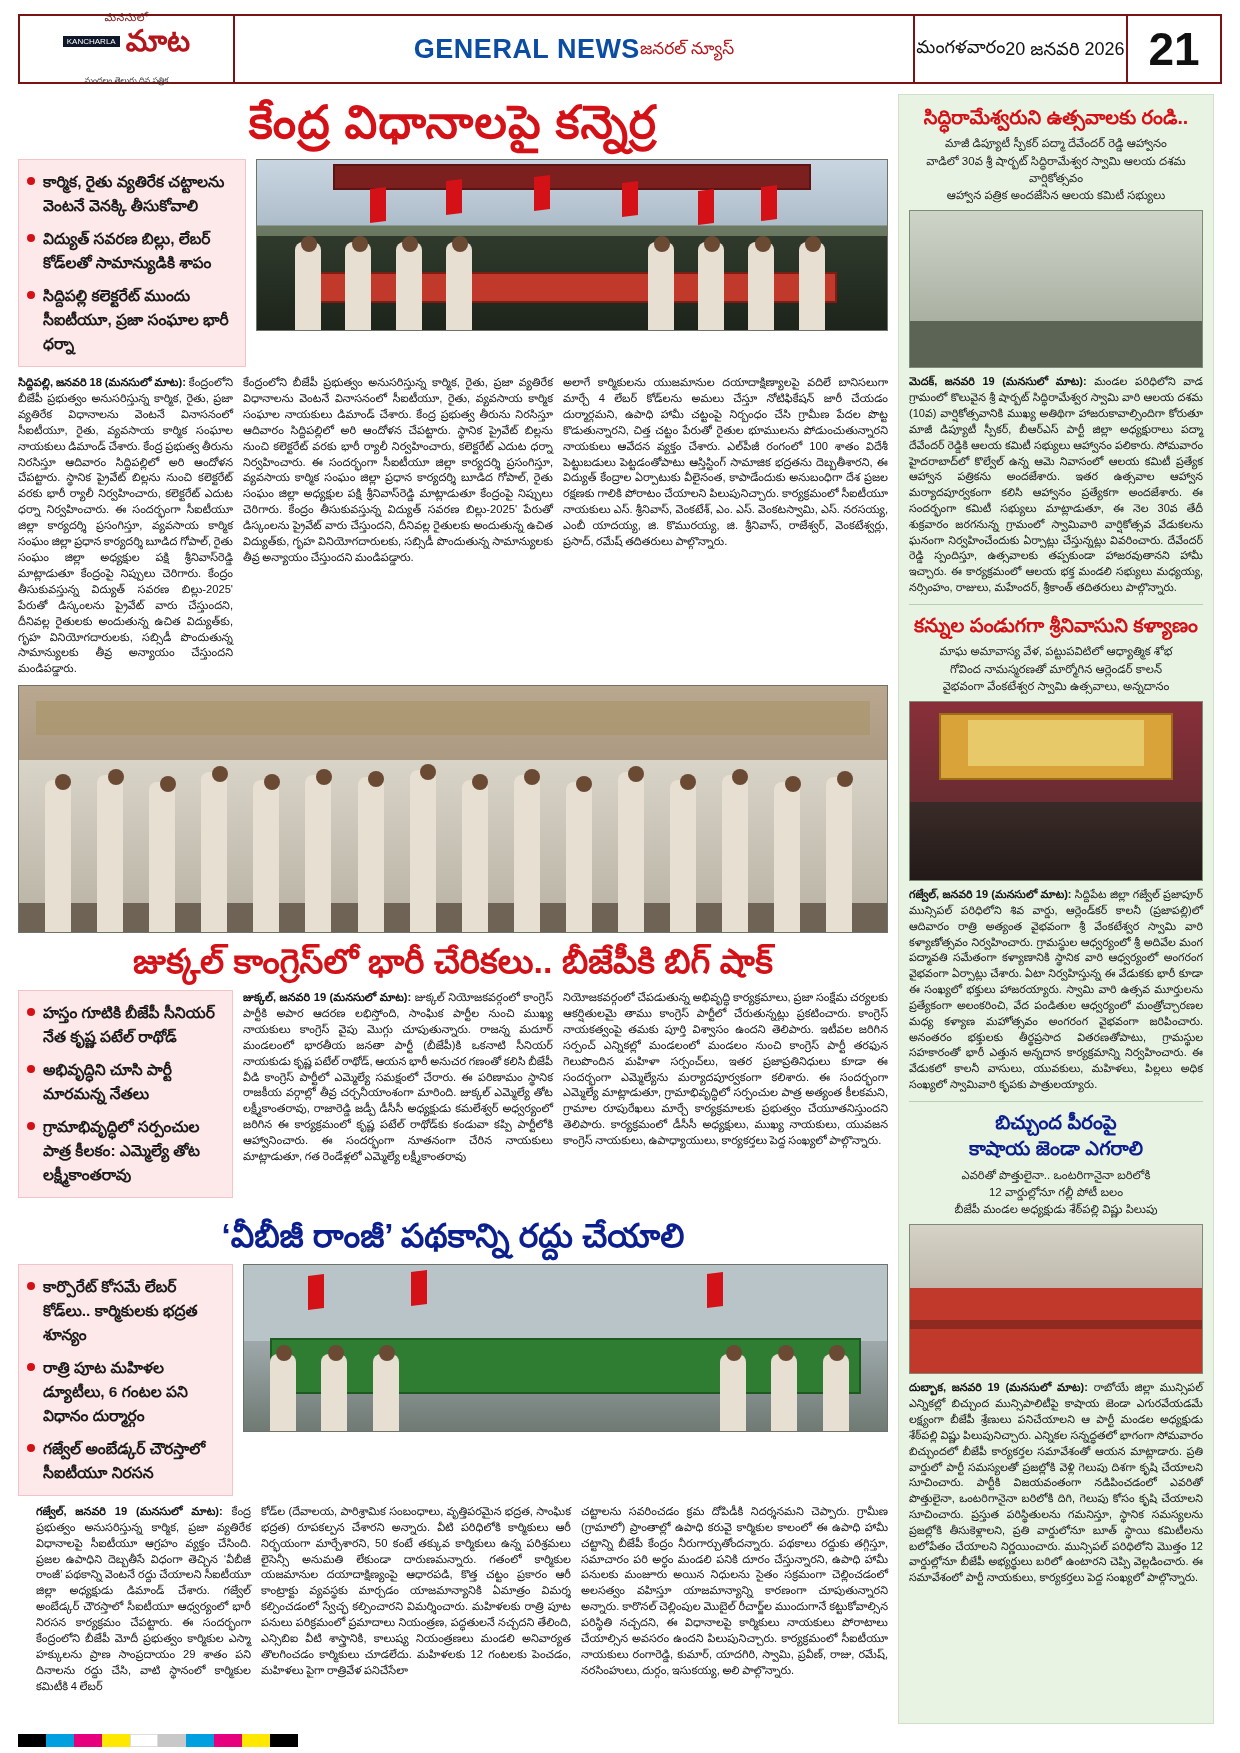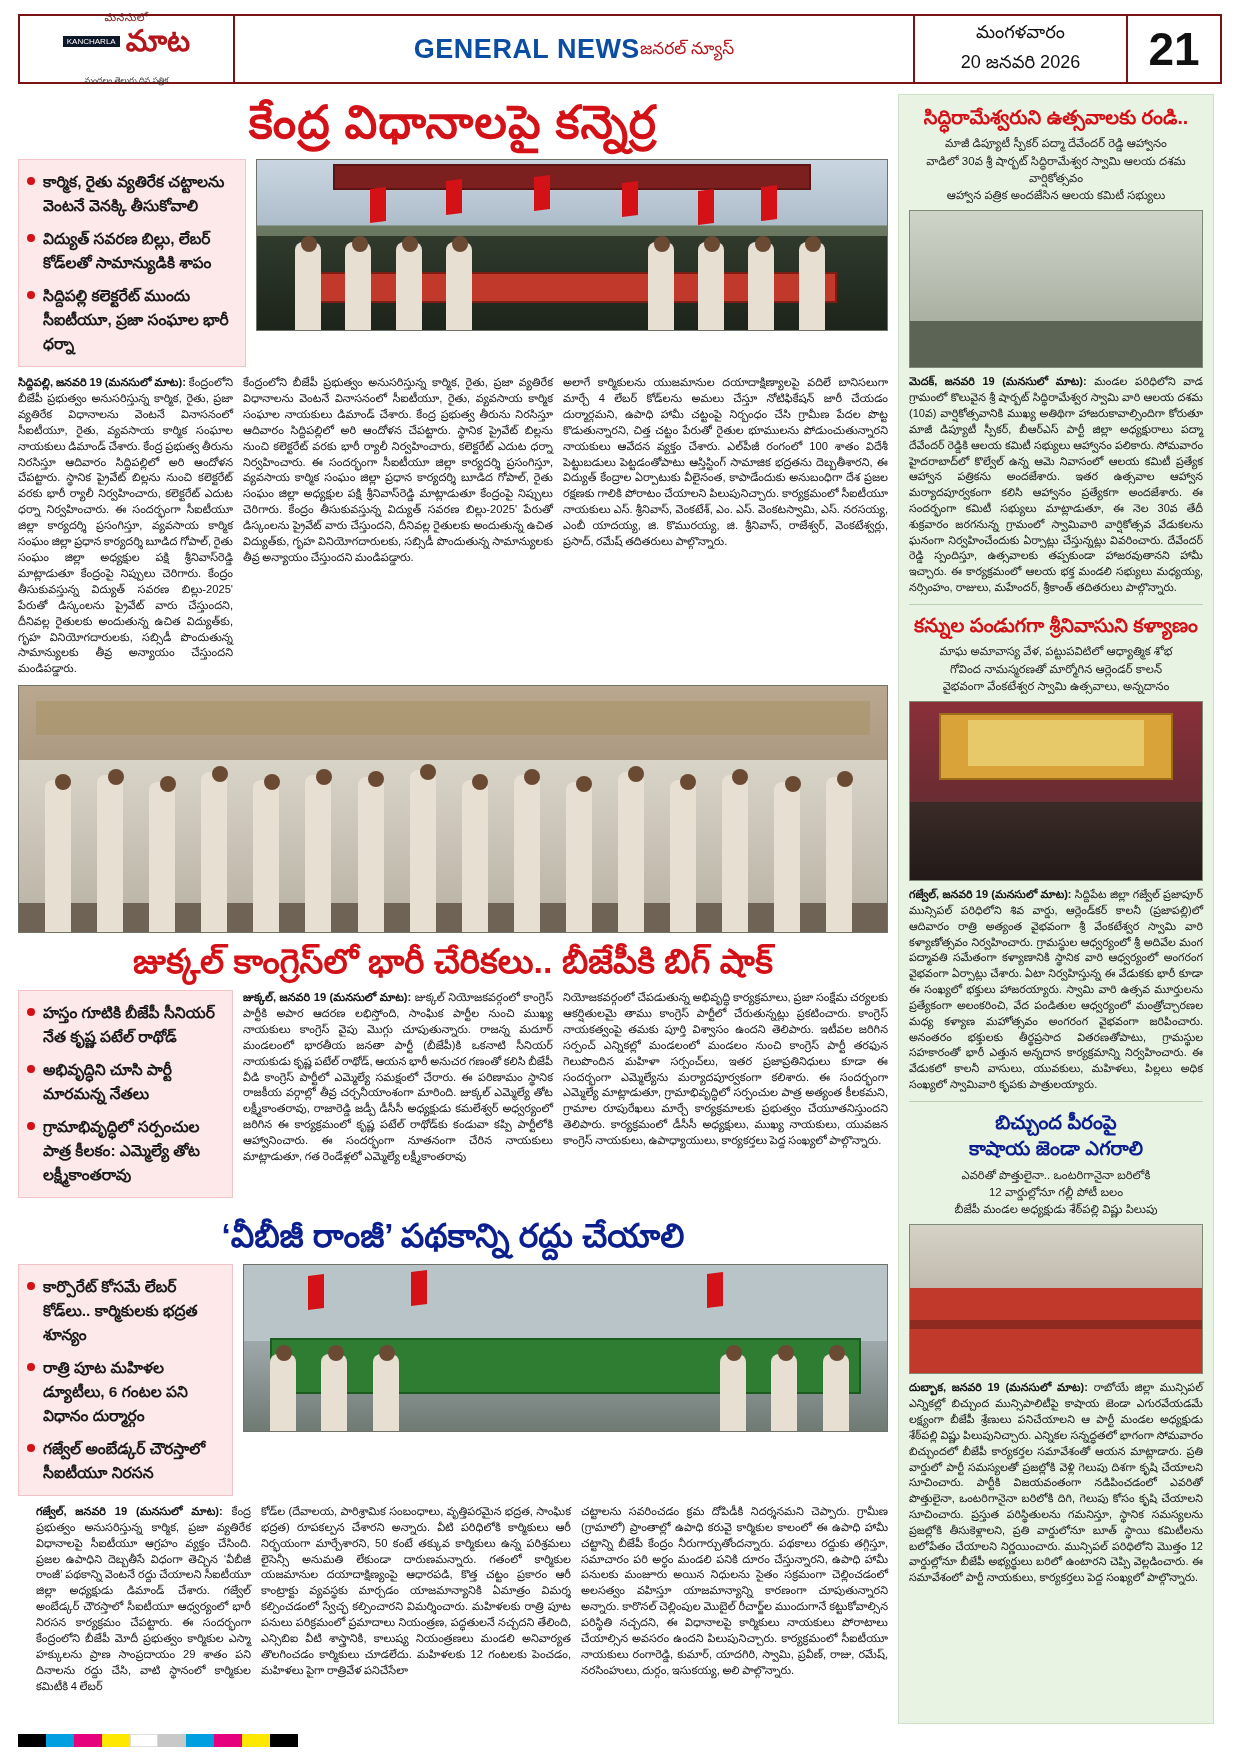--- a/index.html
+++ b/index.html
@@ -24,21 +24,21 @@
   .mast-logo .l2 { font-size:30px; font-weight:bold; color:#b4161b; line-height:1; }
   .mast-logo .l3 { font-size:8px; color:#333; margin-top:20px;text-align:center; }
   .mast-logo-row { display:flex; align-items:center; gap:6px; }
   .mast-badge { background:#0f172a; color:#fff; font-size:8px; padding:1px 4px; }
 
   .mast-center { flex:1; display:flex; flex-direction:row; align-items:center; justify-content:center; }
   .mast-center .en { font-size:27px; font-weight:bold; color:#0b4da2; letter-spacing:.5px; }
   .mast-center .te { font-size:17px; color:#b4161b; margin-top:2px; }
 
   .mast-date { width:215px; border-left:2px solid #7a1414; border-right:2px solid #7a1414;
-               display:flex; flex-direction:column; align-items:center; justify-content:center; }
+               display:flex; flex-direction:row; align-items:center; justify-content:center; }
   .mast-date .d1 { font-size:18px; color:#111; }
   .mast-date .d2 { font-size:18px; color:#111; margin-top:5px; }
   .mast-page { width:92px; display:flex; align-items:center; justify-content:center;
                font-size:46px; font-weight:bold; color:#111; }
 
   
   .content { display:flex; gap:10px; margin-top:10px; height:1630px; }
   .left-col { width:870px; position:relative; }
   .right-col { width:316px; background:#e9f3e4; border:1px solid #cfe0c6; padding:8px 10px; }
 
@@ -174,21 +174,21 @@
             <div class="ppl" style="left:86%;"></div>
               <div class="head" style="left:87%;bottom:46%;"></div>
           </div>
         </div>
       </div>
 
       <div class="gap8"></div>
 
       <div class="cols3">
         <div style="width:215px;" class="body-text">
-          <span class="dateline">సిద్దిపల్లి, జనవరి 19 (మనసులో మాట):</span>
+          <span class="dateline">సిద్దిపల్లి, జనవరి 18 (మనసులో మాట):</span>
           <span>కేంద్రంలోని బీజేపీ ప్రభుత్వం అనుసరిస్తున్న కార్మిక, రైతు, ప్రజా వ్యతిరేక విధానాలను వెంటనే వినాసనంలో సీఐటీయూ, రైతు, వ్యవసాయ కార్మిక సంఘాల నాయకులు డిమాండ్ చేశారు. కేంద్ర ప్రభుత్వ తీరును నిరసిస్తూ ఆదివారం సిద్దిపల్లిలో అరి ఆందోళన చేపట్టారు. స్థానిక ప్రైవేట్ బిల్లను నుంచి కలెక్టరేట్ వరకు భారీ ర్యాలీ నిర్వహించారు, కలెక్టరేట్ ఎదుట ధర్నా నిర్వహించారు. ఈ సందర్భంగా సీఐటీయూ జిల్లా కార్యదర్శి ప్రసంగిస్తూ, వ్యవసాయ కార్మిక సంఘం జిల్లా ప్రధాన కార్యదర్శి బూడిద గోపాల్, రైతు సంఘం జిల్లా అధ్యక్షుల పక్షి శ్రీనివాస్‌రెడ్డి మాట్లాడుతూ కేంద్రంపై నిప్పులు చెరిగారు. కేంద్రం తీసుకువస్తున్న విద్యుత్ సవరణ బిల్లు-2025' పేరుతో డిస్కంలను ప్రైవేట్ వారు చేస్తుందని, దీనివల్ల రైతులకు అందుతున్న ఉచిత విద్యుత్‌కు, గృహ వినియోగదారులకు, సబ్సిడీ పొందుతున్న సామాన్యులకు తీవ్ర అన్యాయం చేస్తుందని మండిపడ్డారు.</span>
         </div>
         <div style="width:310px;" class="body-text">
           <span>కేంద్రంలోని బీజేపీ ప్రభుత్వం అనుసరిస్తున్న కార్మిక, రైతు, ప్రజా వ్యతిరేక విధానాలను వెంటనే వినాసనంలో సీఐటీయూ, రైతు, వ్యవసాయ కార్మిక సంఘాల నాయకులు డిమాండ్ చేశారు. కేంద్ర ప్రభుత్వ తీరును నిరసిస్తూ ఆదివారం సిద్దిపల్లిలో అరి ఆందోళన చేపట్టారు. స్థానిక ప్రైవేట్ బిల్లను నుంచి కలెక్టరేట్ వరకు భారీ ర్యాలీ నిర్వహించారు, కలెక్టరేట్ ఎదుట ధర్నా నిర్వహించారు. ఈ సందర్భంగా సీఐటీయూ జిల్లా కార్యదర్శి ప్రసంగిస్తూ, వ్యవసాయ కార్మిక సంఘం జిల్లా ప్రధాన కార్యదర్శి బూడిద గోపాల్, రైతు సంఘం జిల్లా అధ్యక్షుల పక్షి శ్రీనివాస్‌రెడ్డి మాట్లాడుతూ కేంద్రంపై నిప్పులు చెరిగారు. కేంద్రం తీసుకువస్తున్న విద్యుత్ సవరణ బిల్లు-2025' పేరుతో డిస్కంలను ప్రైవేట్ వారు చేస్తుందని, దీనివల్ల రైతులకు అందుతున్న ఉచిత విద్యుత్‌కు, గృహ వినియోగదారులకు, సబ్సిడీ పొందుతున్న సామాన్యులకు తీవ్ర అన్యాయం చేస్తుందని మండిపడ్డారు.</span>
         </div>
         <div style="flex:1;" class="body-text">
           <span>అలాగే కార్మికులను యుజమానుల దయాదాక్షిణ్యాలపై వదిలే బానిసలుగా మార్చే 4 లేబర్ కోడ్‌లను అమలు చేస్తూ నోటిఫికేషన్ జారీ చేయడం దుర్మార్గమని, ఉపాధి హామీ చట్టంపై నిర్బంధం చేసి గ్రామీణ పేదల పొట్ట కొడుతున్నారని, చిత్త చట్టం పేరుతో రైతుల భూములను పోడుంచుతున్నారని నాయకులు ఆవేదన వ్యక్తం చేశారు. ఎల్‌పీజీ రంగంలో 100 శాతం విదేశీ పెట్టుబడులు పెట్టడంతోపాటు ఆస్తిస్టింగ్ సామాజిక భద్రతను దెబ్బతీశారని, ఈ విద్యుత్ కేంద్రాల ఏర్పాటుకు వీలైనంత, కాపాడేందుకు అనుబంధిగా దేశ ప్రజల రక్షణకు గాలికి పోరాటం చేయాలని పిలుపునిచ్చారు. కార్యక్రమంలో సీఐటీయూ నాయకులు ఎస్. శ్రీనివాస్, వెంకటేశ్, ఎం. ఎస్. వెంకటస్వామి, ఎస్. నరసయ్య, ఎంబీ యాదయ్య, జి. కొమురయ్య, జి. శ్రీనివాస్, రాజేశ్వర్, వెంకటేశ్వర్లు, ప్రసాద్, రమేష్ తదితరులు పాల్గొన్నారు.</span>
         </div>
       </div>
 

